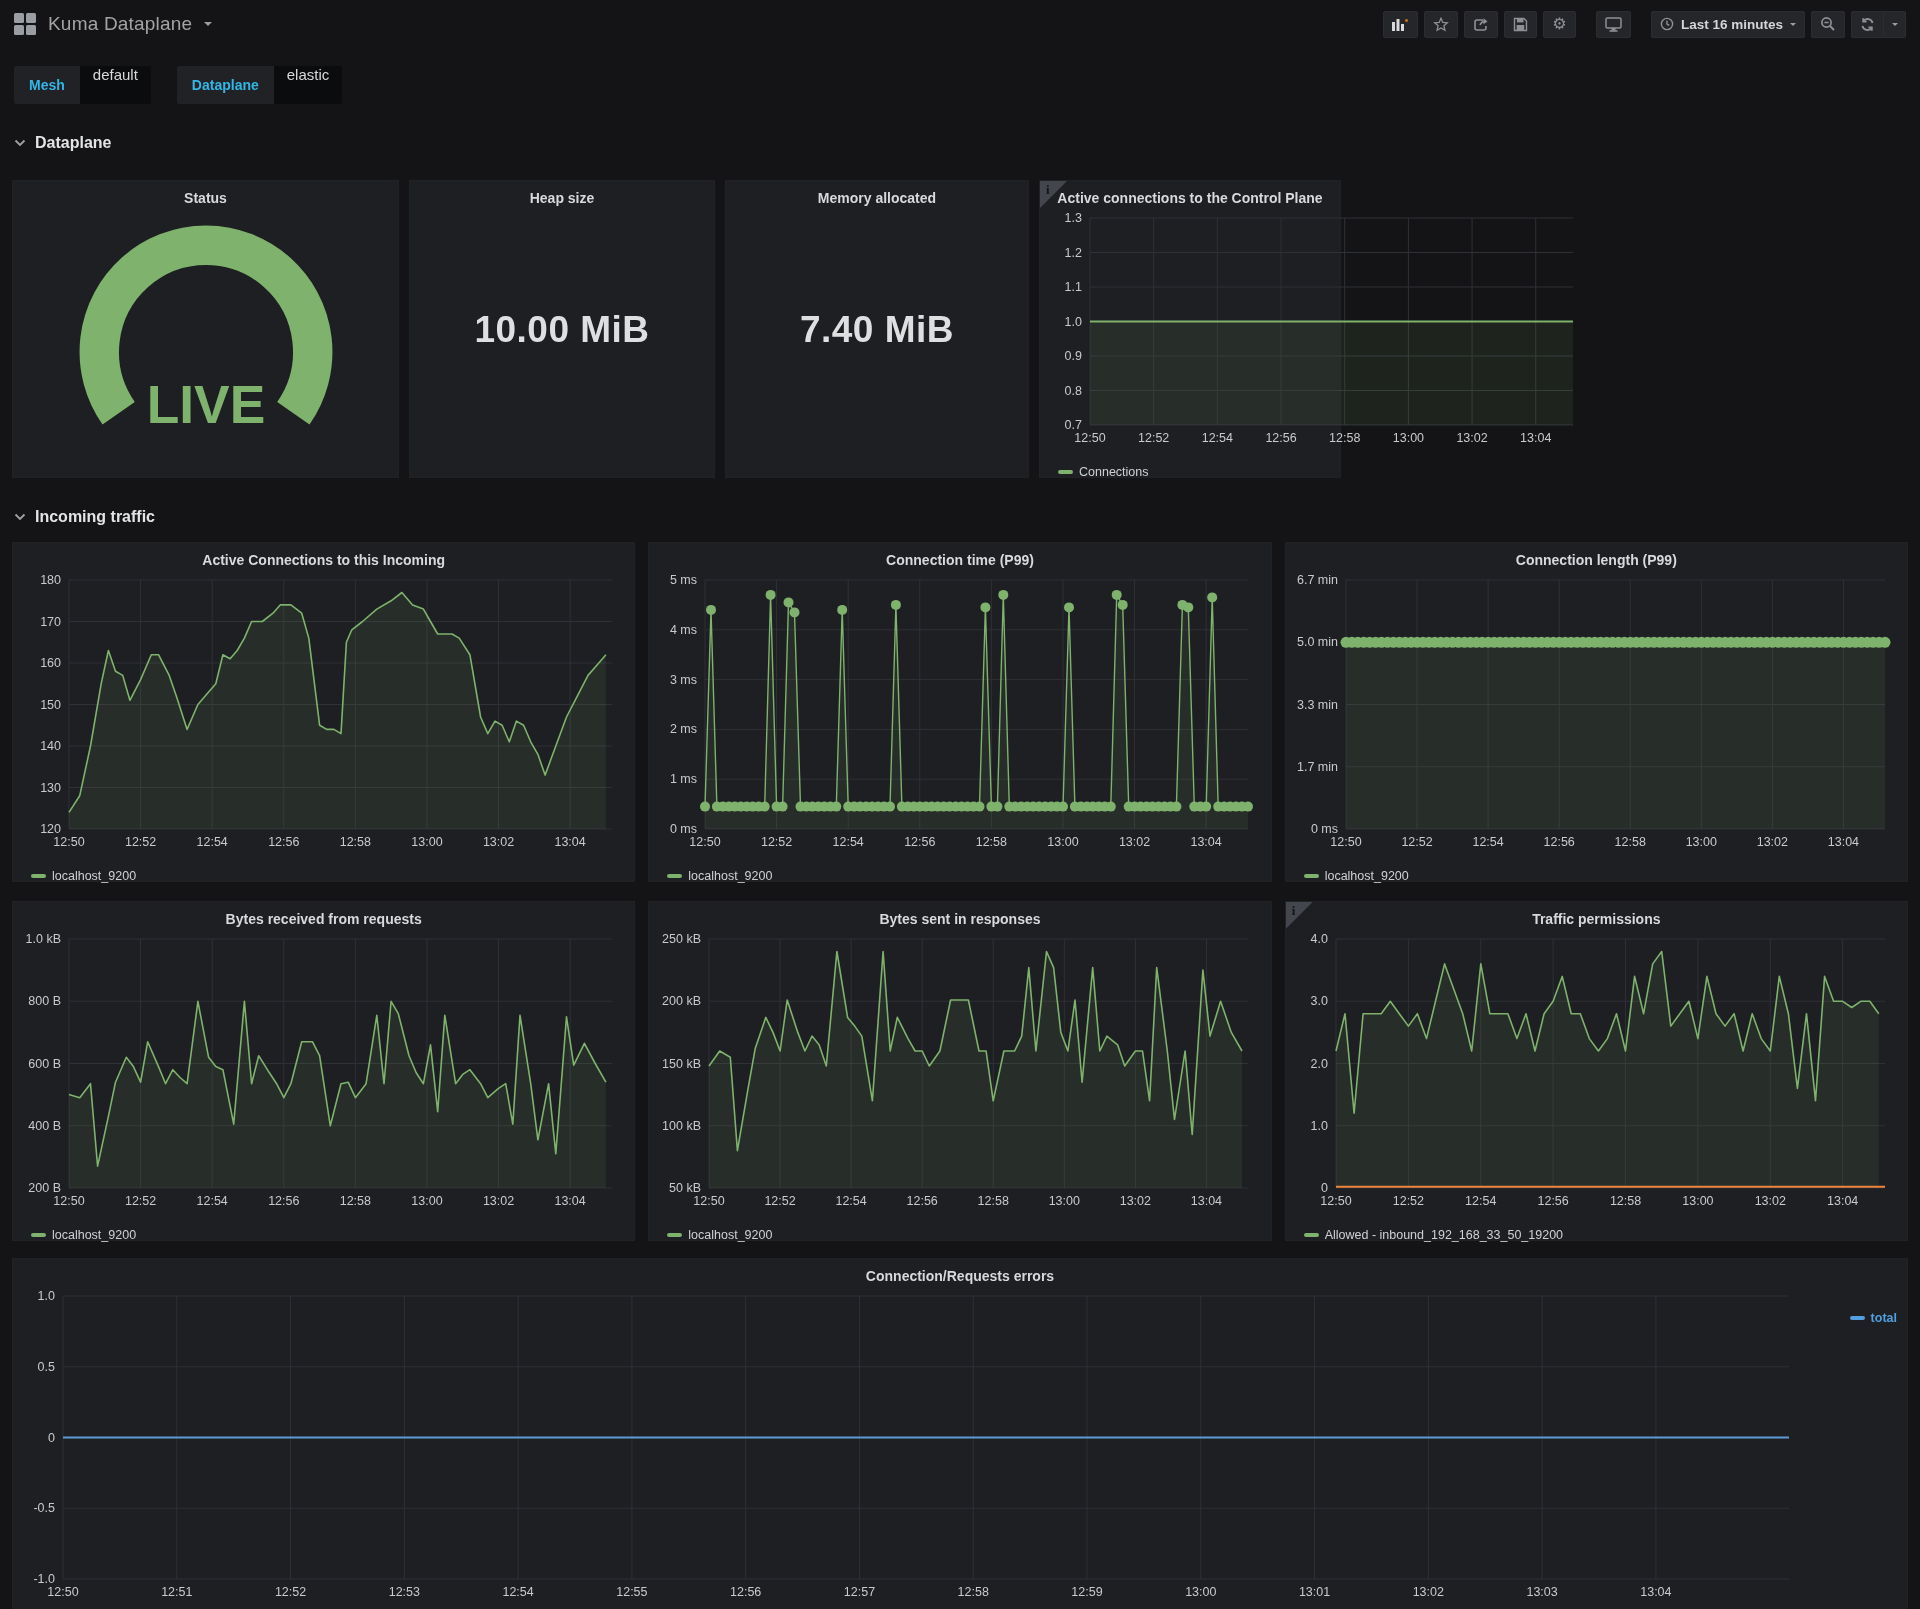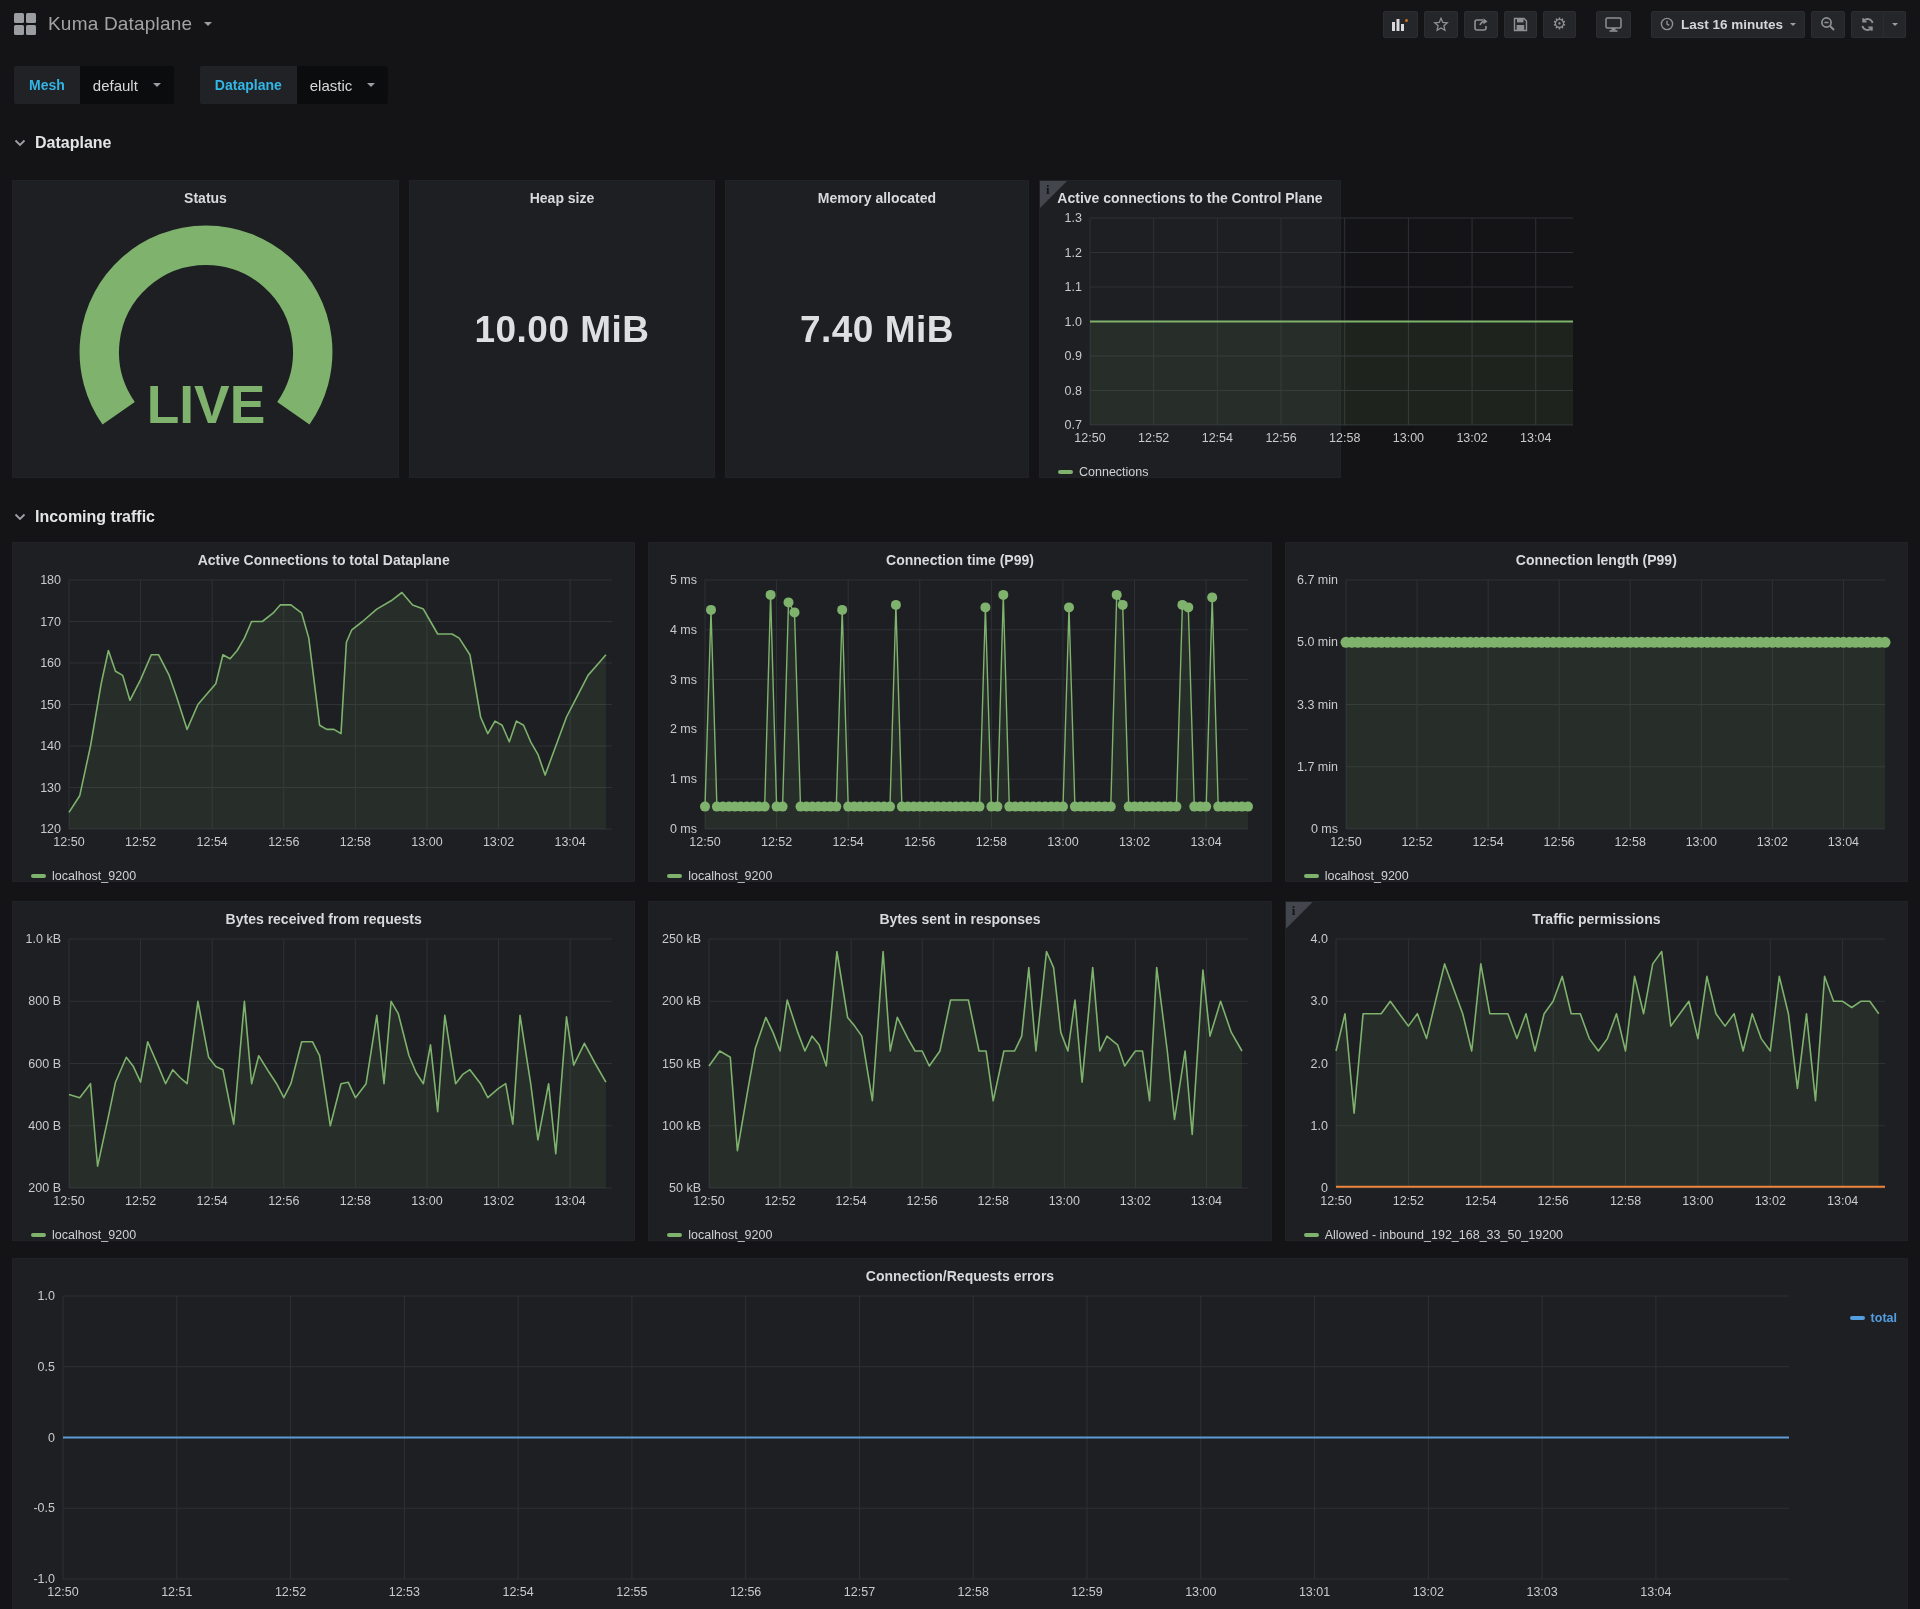--- a/index.html
+++ b/index.html
@@ -24,22 +24,22 @@
   .nav-gap { width:8px; }
   .timepicker-label { font-size:13.5px; font-weight:bold; color:#d4d5d7; }
   .split { display:flex; }
   .split .nav-btn:first-child { border-top-right-radius:0; border-bottom-right-radius:0; }
   .split .nav-btn:last-child { border-top-left-radius:0; border-bottom-left-radius:0; border-left:none; min-width:22px; padding:0 5px; }
 
   
   .filters { display:flex; gap:26px; margin:18px 14px 0; height:38px; }
   .var-group { display:flex; align-items:stretch; background:#202226; border-radius:2px; overflow:hidden; }
   .var-label { display:flex; align-items:center; padding:8px 15px; color:#33b5e5; font-size:14px; font-weight:bold; }
-  .var-value { display:flex; align-items:center; gap:15px; padding:0 13px; background:#0b0c0e; color:#d8d9da;
-               font-size:15px; cursor:pointer; }
+  .var-value { display:flex; align-items:center; gap:24px; padding:0 13px; background:#0b0c0e; color:#d8d9da;
+               font-size:15px; cursor:pointer;flex-direction:column; }
 
   
   .section-head { display:flex; align-items:center; gap:9px; margin:26px 14px 0; height:26px; cursor:pointer; }
   .section-head .title { font-size:16px; font-weight:bold; color:#e3e4e6; }
 
   .wrap { padding:0 12px; }
   .row { display:grid; gap:10px; }
   .row1 { grid-template-columns:387px 306px 304px 302px 1fr; height:298px; margin-top:24px; }
   .row3col { grid-template-columns:1fr 1fr 1fr; height:340px; gap:13px; }
   .row2 { margin-top:12px; }
@@ -258,21 +258,21 @@
 <div class="section-head">
   <svg width="12" height="8" viewBox="0 0 12 8">
     <path d="M1.5 1.5 L6 6 L10.5 1.5" fill="none" stroke="#9fa2a7" stroke-width="1.8"></path>
   </svg>
   <span class="title">Incoming traffic</span>
 </div>
 
 <div class="wrap">
   <div class="row row3col row2">
     <div class="panel">
-      <div class="panel-title">Active Connections to total Dataplane</div>
+      <div class="panel-title">Active Connections to this Incoming</div>
       <div class="chart">
           <svg width="609" height="283" font-family="Liberation Sans, DejaVu Sans, sans-serif">
             <line x1="52" y1="257" x2="595" y2="257" stroke="#2e3136" stroke-width="1"></line>
             <text x="44" y="261" text-anchor="end" font-size="12.5" fill="#c9cacc">120</text>
             <line x1="52" y1="215.5" x2="595" y2="215.5" stroke="#2e3136" stroke-width="1"></line>
             <text x="44" y="219.5" text-anchor="end" font-size="12.5" fill="#c9cacc">130</text>
             <line x1="52" y1="174.00000000000003" x2="595" y2="174.00000000000003" stroke="#2e3136" stroke-width="1"></line>
             <text x="44" y="178.00000000000003" text-anchor="end" font-size="12.5" fill="#c9cacc">140</text>
             <line x1="52" y1="132.5" x2="595" y2="132.5" stroke="#2e3136" stroke-width="1"></line>
             <text x="44" y="136.5" text-anchor="end" font-size="12.5" fill="#c9cacc">150</text>

